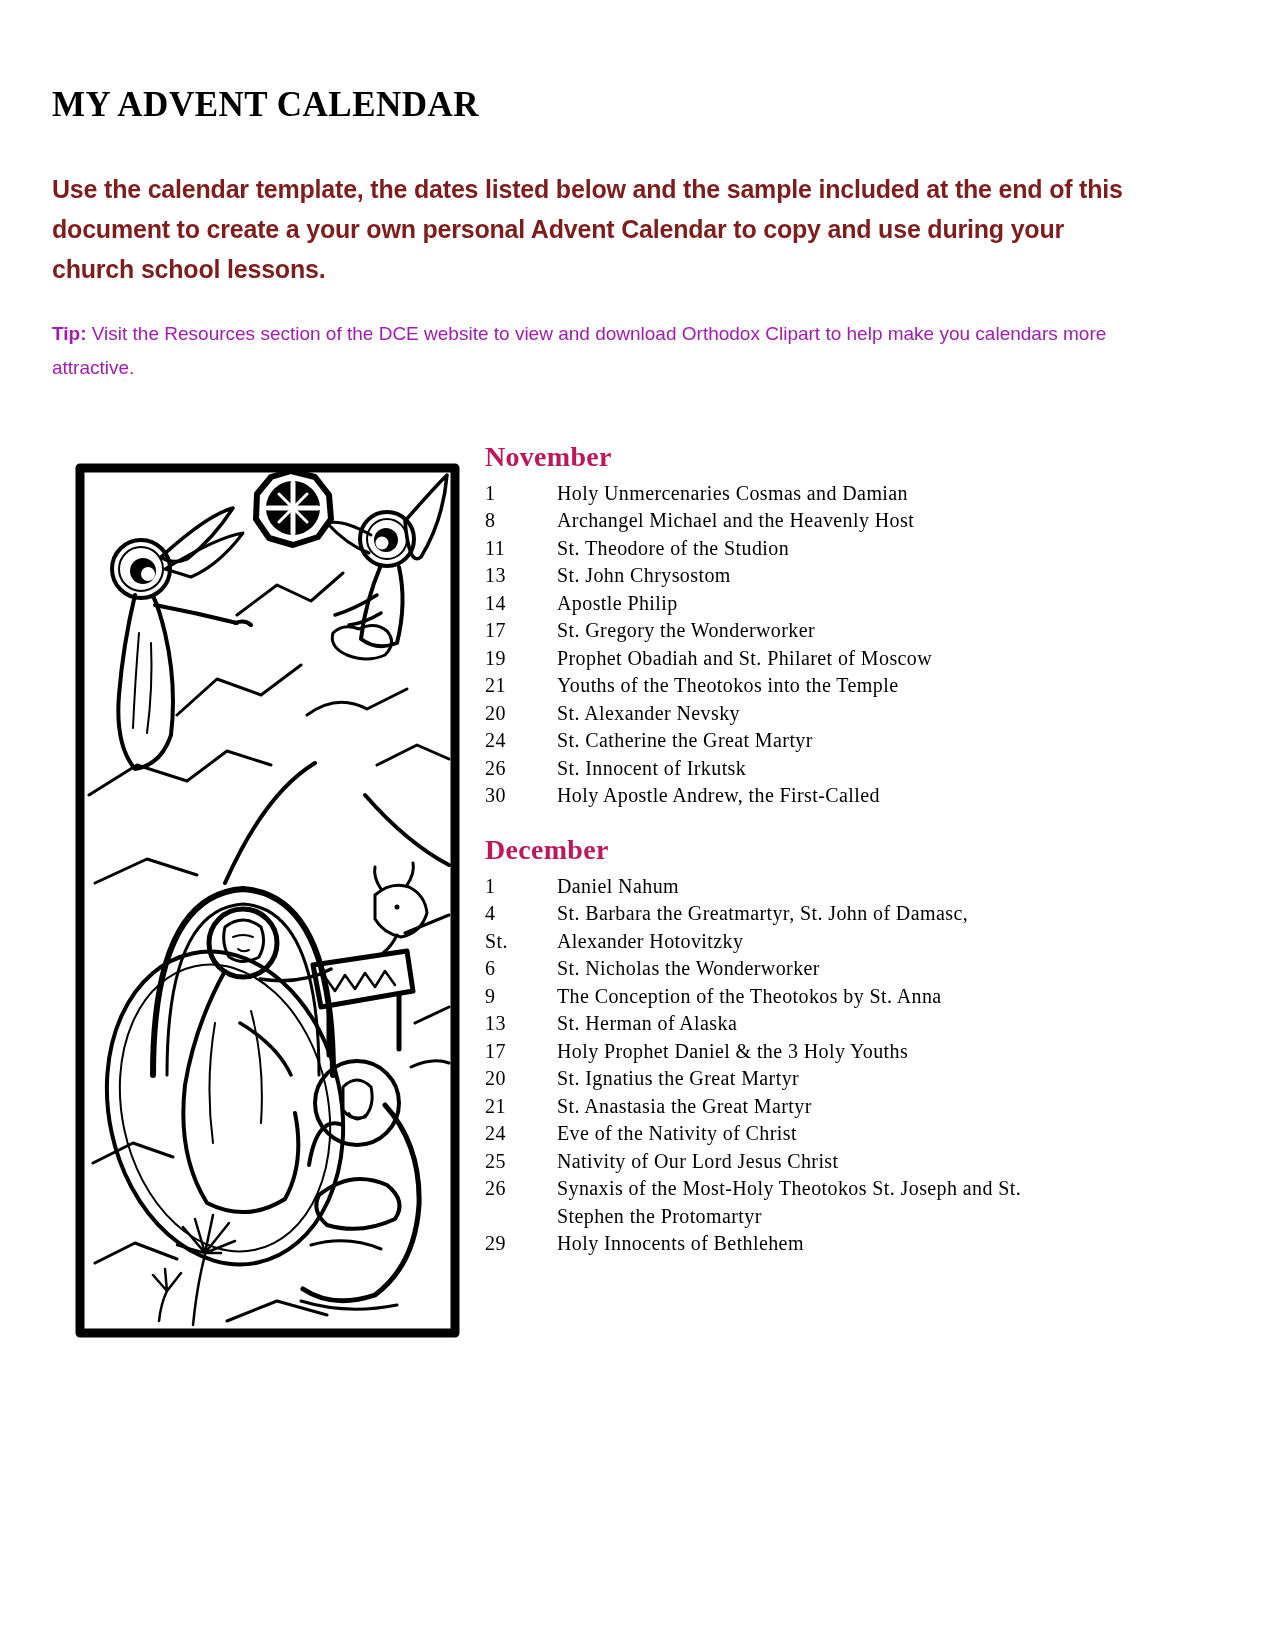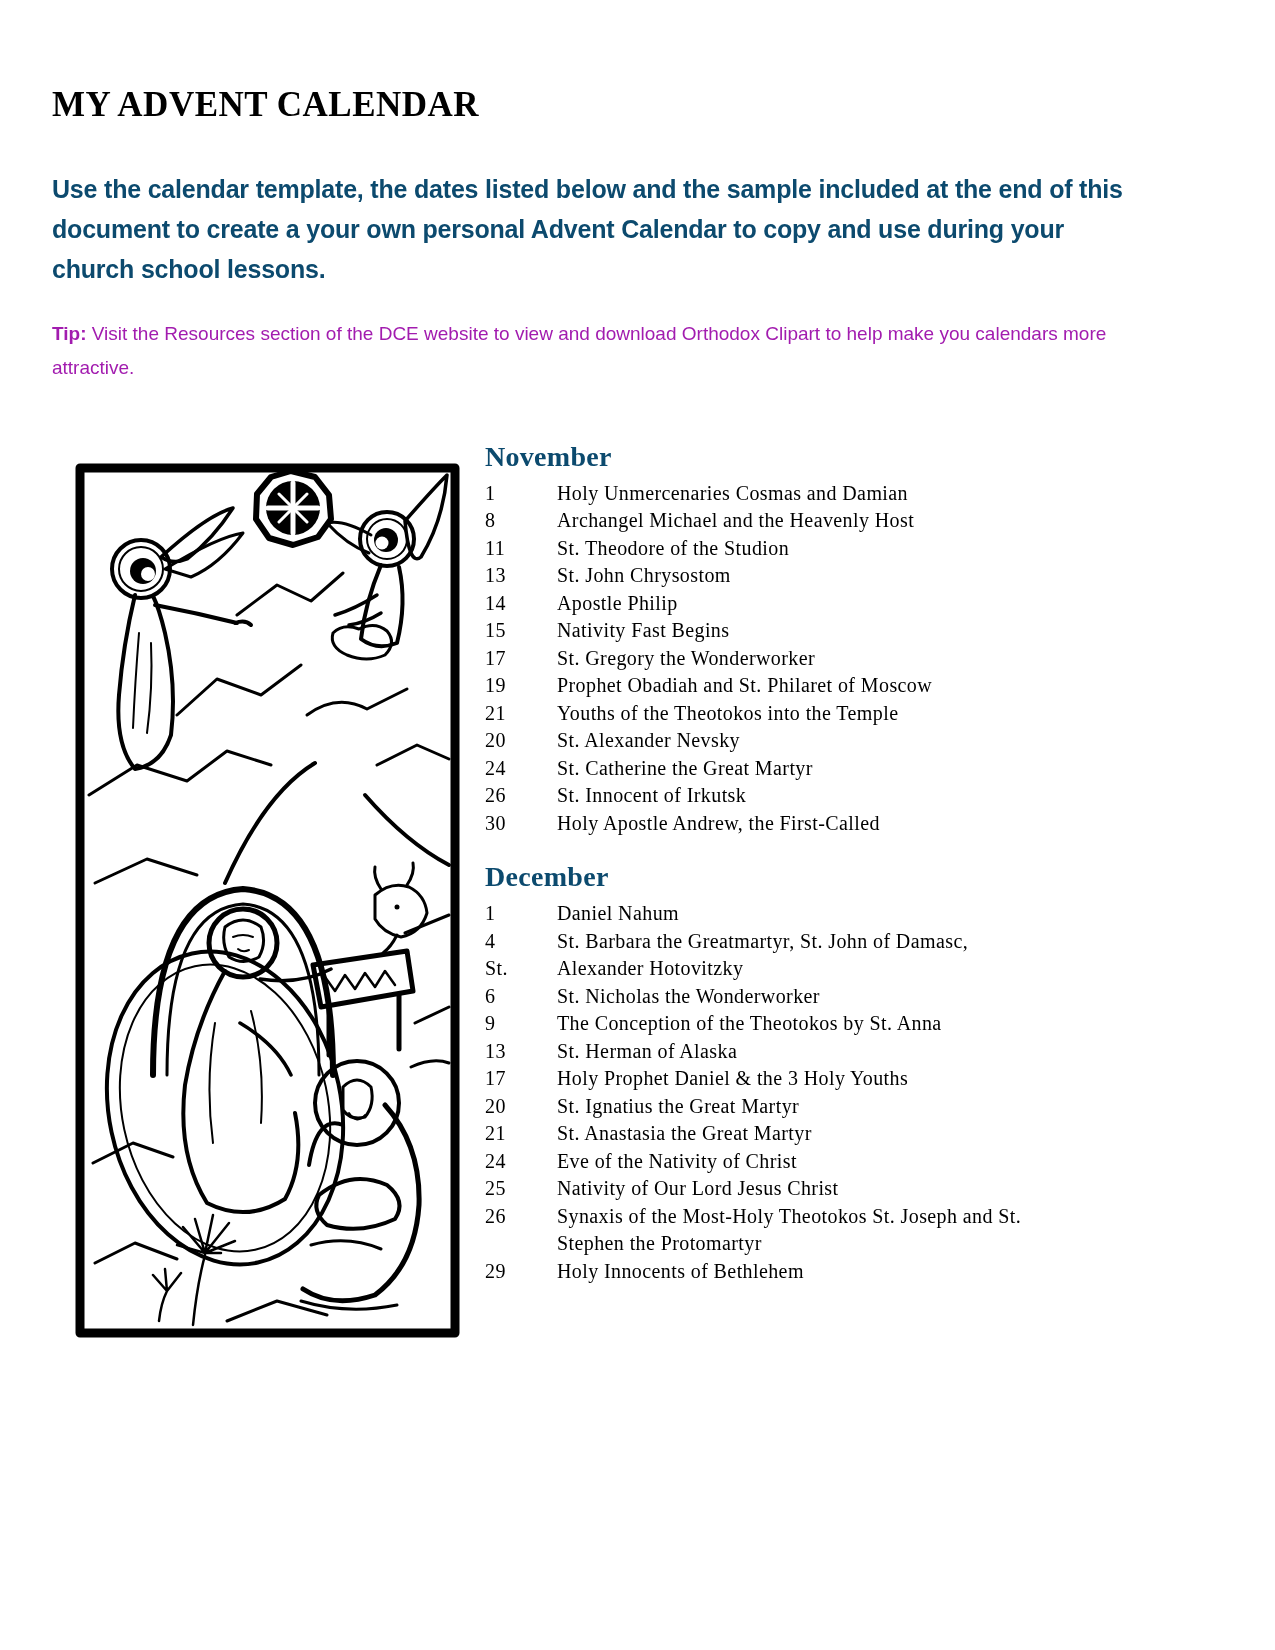--- a/index.html
+++ b/index.html
@@ -9,36 +9,36 @@
     font-family:"Liberation Serif", serif; color:#000; overflow:hidden;
   }
   .doc-title {
     font-family:"Liberation Serif", serif;
     font-weight:700; font-size:35px; line-height:1.1;
     letter-spacing:0.5px; margin:16px 0 0 0; color:#000;
   }
   .intro {
     font-family:"Liberation Sans", sans-serif;
     font-weight:700; font-size:25px; line-height:40px;
-    letter-spacing:-0.2px; width:1092px; margin:44px 0 0 0; color:#0c4a6e;
+    letter-spacing:-0.2px; width:1092px; margin:44px 0 0 0; color:#7f1d1d;
   }
   .tip {
     font-family:"Liberation Sans", sans-serif;
     font-weight:400; font-size:19px; line-height:34px;
     width:1092px; margin:28px 0 0 0; color:#a21caf;
   }
   .tip .tip-label { font-weight:700; }
   .content { display:flex; margin-top:56px; align-items:flex-start; }
   .figure-frame { width:385px; height:875px; margin-left:23px; margin-top:22px; flex:none; }
   .figure-frame svg { display:block; }
   .lists { margin-left:25px; width:660px; }
   .month-name {
     font-family:"Liberation Serif", serif;
     font-weight:700; font-size:28px; line-height:1.15;
-    color:#0c4a6e; margin:0 0 7px 0; letter-spacing:0.3px;
+    color:#be185d; margin:0 0 7px 0; letter-spacing:0.3px;
   }
   .month-december { margin-top:24px; }
   .entry { display:flex; font-size:20px; line-height:27.5px; letter-spacing:0.4px; }
   .entry .date  { width:72px; flex:none; }
   .entry .event { width:500px; }
 </style>
 </head>
 <body>
 
 <div class="page">
@@ -171,24 +171,20 @@
             <div class="entry">
               <span class="date">13</span>
               <span class="event">St. John Chrysostom</span>
             </div>
 
             <div class="entry">
               <span class="date">14</span>
               <span class="event">Apostle Philip</span>
             </div>
 
-            <div class="entry">
-              <span class="date">15</span>
-              <span class="event">Nativity Fast Begins</span>
-            </div>
 
             <div class="entry">
               <span class="date">17</span>
               <span class="event">St. Gregory the Wonderworker</span>
             </div>
 
             <div class="entry">
               <span class="date">19</span>
               <span class="event">Prophet Obadiah and St. Philaret of Moscow</span>
             </div>

